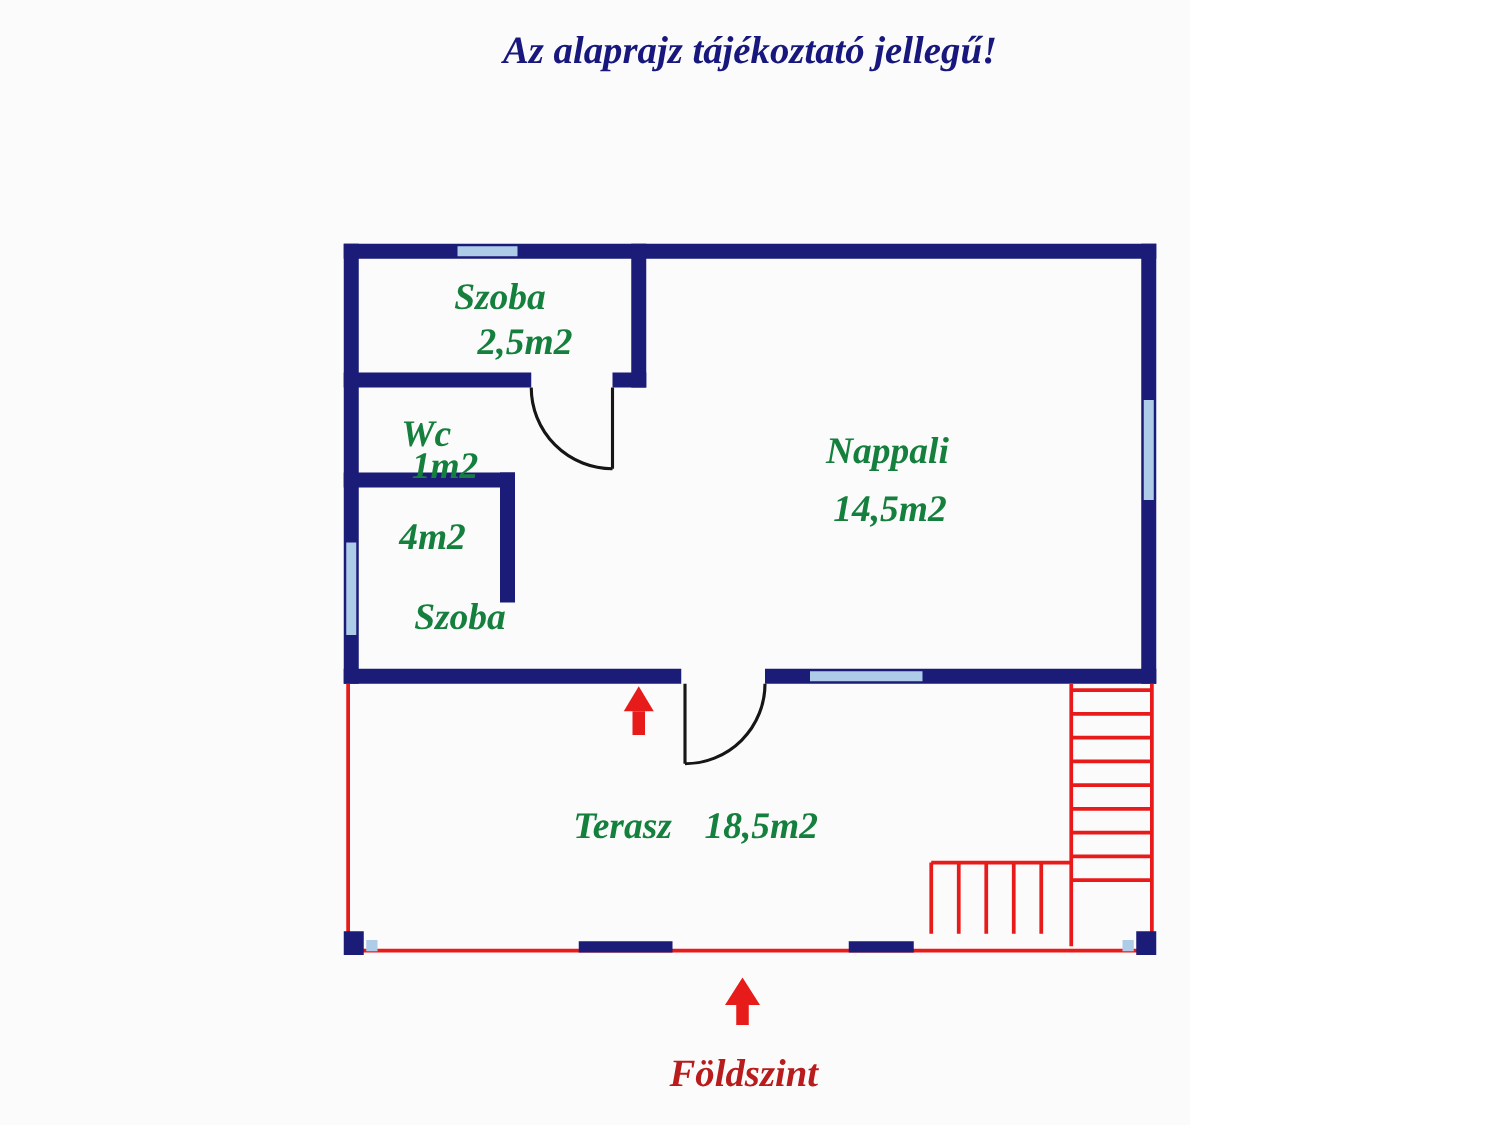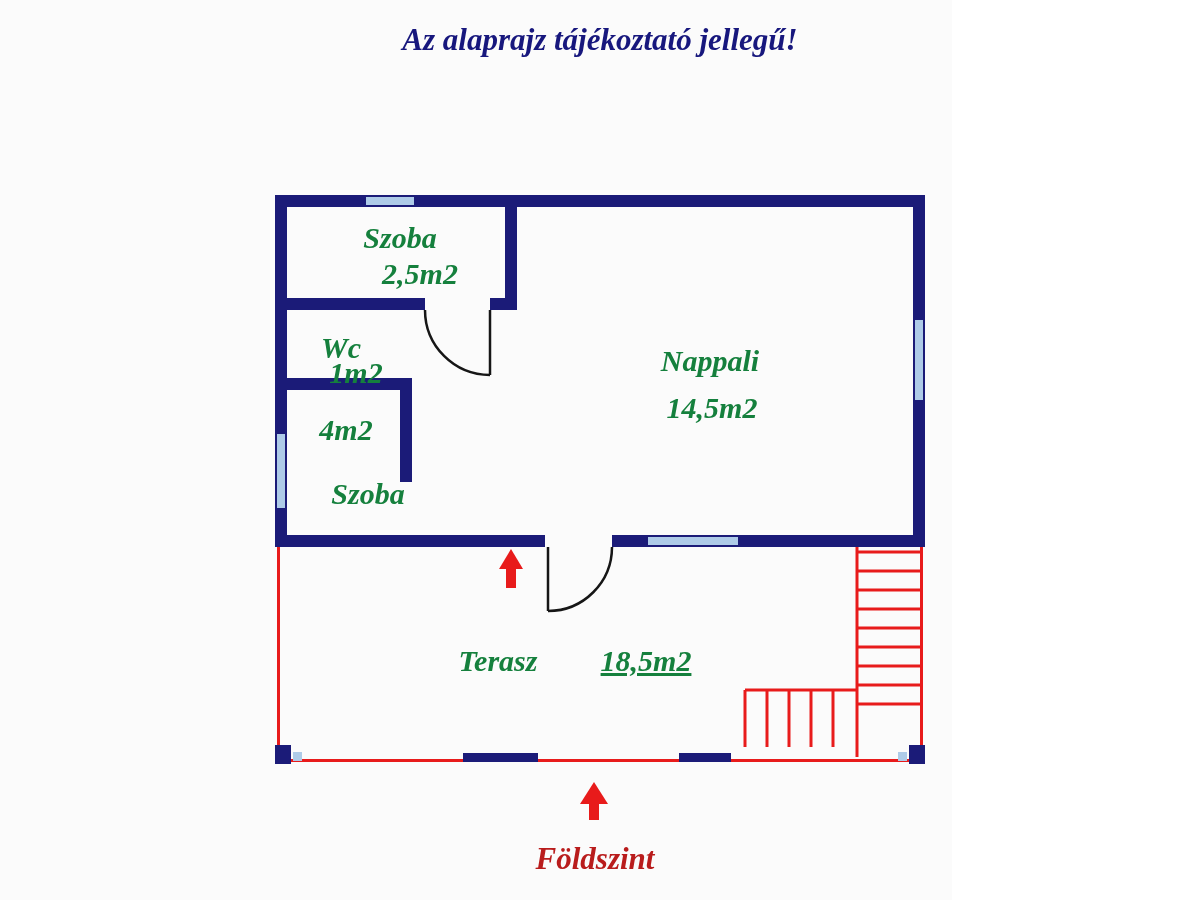--- a/index.html
+++ b/index.html
@@ -119,16 +119,16 @@
   <div class="lbl room-lbl" style="left:341px;top:348px;">Wc</div>
   <div class="lbl room-lbl" style="left:356px;top:373px;">1m2</div>
 
   <div class="lbl room-lbl" style="left:346px;top:430px;">4m2</div>
   <div class="lbl room-lbl" style="left:368px;top:494px;">Szoba</div>
 
   <div class="lbl room-lbl" style="left:710px;top:361px;">Nappali</div>
   <div class="lbl room-lbl" style="left:712px;top:408px;">14,5m2</div>
 
   <div class="lbl room-lbl" style="left:498px;top:661px;">Terasz</div>
-  <div class="lbl room-lbl" style="left:646px;top:661px;text-decoration:underline;">18,5m2</div>
+  <div class="lbl room-lbl" style="left:609px;top:661px;">18,5m2</div>
 
   <div class="lbl floor-lbl" style="left:595px;top:859px;">Földszint</div>
 </div>
 
 </body></html>

